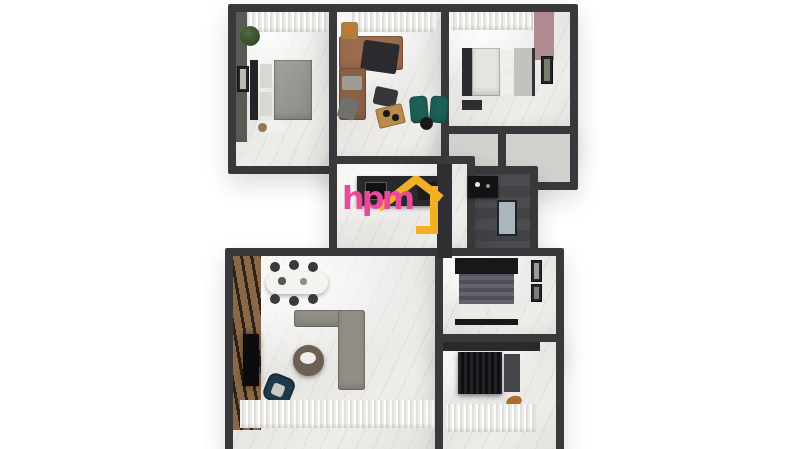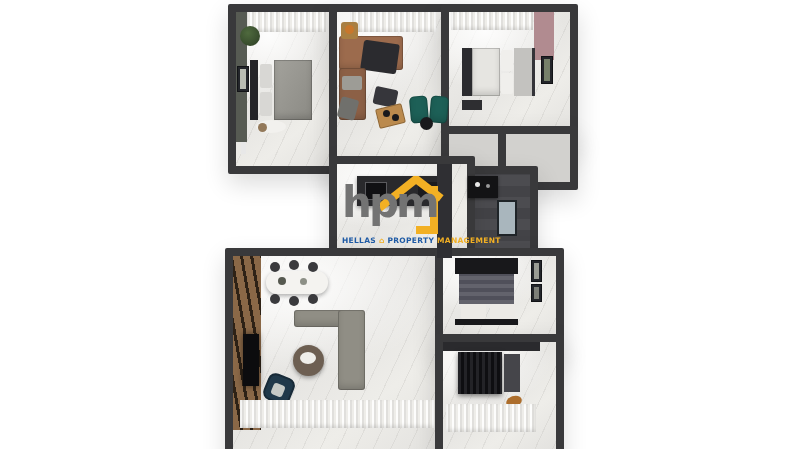--- a/index.html
+++ b/index.html
@@ -14,22 +14,22 @@
   .darktile{background:repeating-linear-gradient(0deg,#4c4c50 0 11px,#434347 11px 22px);}
   .curtain{background:repeating-linear-gradient(90deg,#fdfdfc 0 2px,#e0dfdc 2px 4px,#eeede9 4px 6px);
            box-shadow:inset 0 -2px 4px rgba(0,0,0,.12);}
   .slats{background:repeating-linear-gradient(80deg,#8a6847 0 7px,#2e2216 7px 10px);}
   .ribbed{background:repeating-linear-gradient(90deg,#232327 0 3px,#0e0e11 3px 6px);}
   .circle{border-radius:50%;}
   .frame{background:#23252a;border:1px solid #121316;}
   .frame .inner{position:absolute;left:2px;top:2px;right:2px;bottom:2px;background:#b9bcb2;}
   .sofa-seam{box-shadow:inset 0 0 0 1px rgba(0,0,0,.18), inset 0 -4px 6px rgba(0,0,0,.15);}
   .logo{position:absolute;left:342px;top:182px;width:160px;height:70px;z-index:60;}
-  .logo .mono{position:absolute;left:0;top:0;font-size:42px;line-height:1;font-weight:bold;
-              color:#737373;letter-spacing:-3px;}
+  .logo .mono{position:absolute;left:0;top:0;font-size:32px;line-height:1;font-weight:bold;
+              color:#ec4899;letter-spacing:-3px;}
   .logo svg{position:absolute;left:38px;top:-6px;}
   .tagline{position:absolute;left:0;top:54px;width:160px;font-size:7.5px;font-weight:bold;
            letter-spacing:.3px;white-space:nowrap;}
   .tw-blue{color:#1e5aa5;} .tw-yellow{color:#f2b024;}
 </style>
 </head>
 <body>
 
 <div class="canvas">
 
@@ -133,21 +133,15 @@
   <div class="abs" style="left:504px;top:354px;width:16px;height:38px;background:#45454a;"></div>
   <div class="abs circle" style="left:506px;top:396px;width:16px;height:11px;background:#ad6e2c;transform:rotate(-20deg);"></div>
   <div class="abs curtain" style="left:446px;top:404px;width:90px;height:28px;"></div>
 
   <div class="logo">
     <svg width="74" height="62" viewBox="0 0 74 62">
       <path d="M2 30 L36 3 L58 20" fill="none" stroke="#f2b024" stroke-width="8" stroke-linecap="square"></path>
       <path d="M54 14 L54 54 L40 54" fill="none" stroke="#f2b024" stroke-width="8" stroke-linecap="square"></path>
     </svg>
     <div class="mono">hpm</div>
-    <div class="tagline">
-      <span class="tw-blue">HELLAS</span>
-      <span class="tw-yellow">⌂</span>
-      <span class="tw-blue">PROPERTY</span>
-      <span class="tw-yellow">MANAGEMENT</span>
-    </div>
   </div>
 
 </div>
 
 </body></html>

